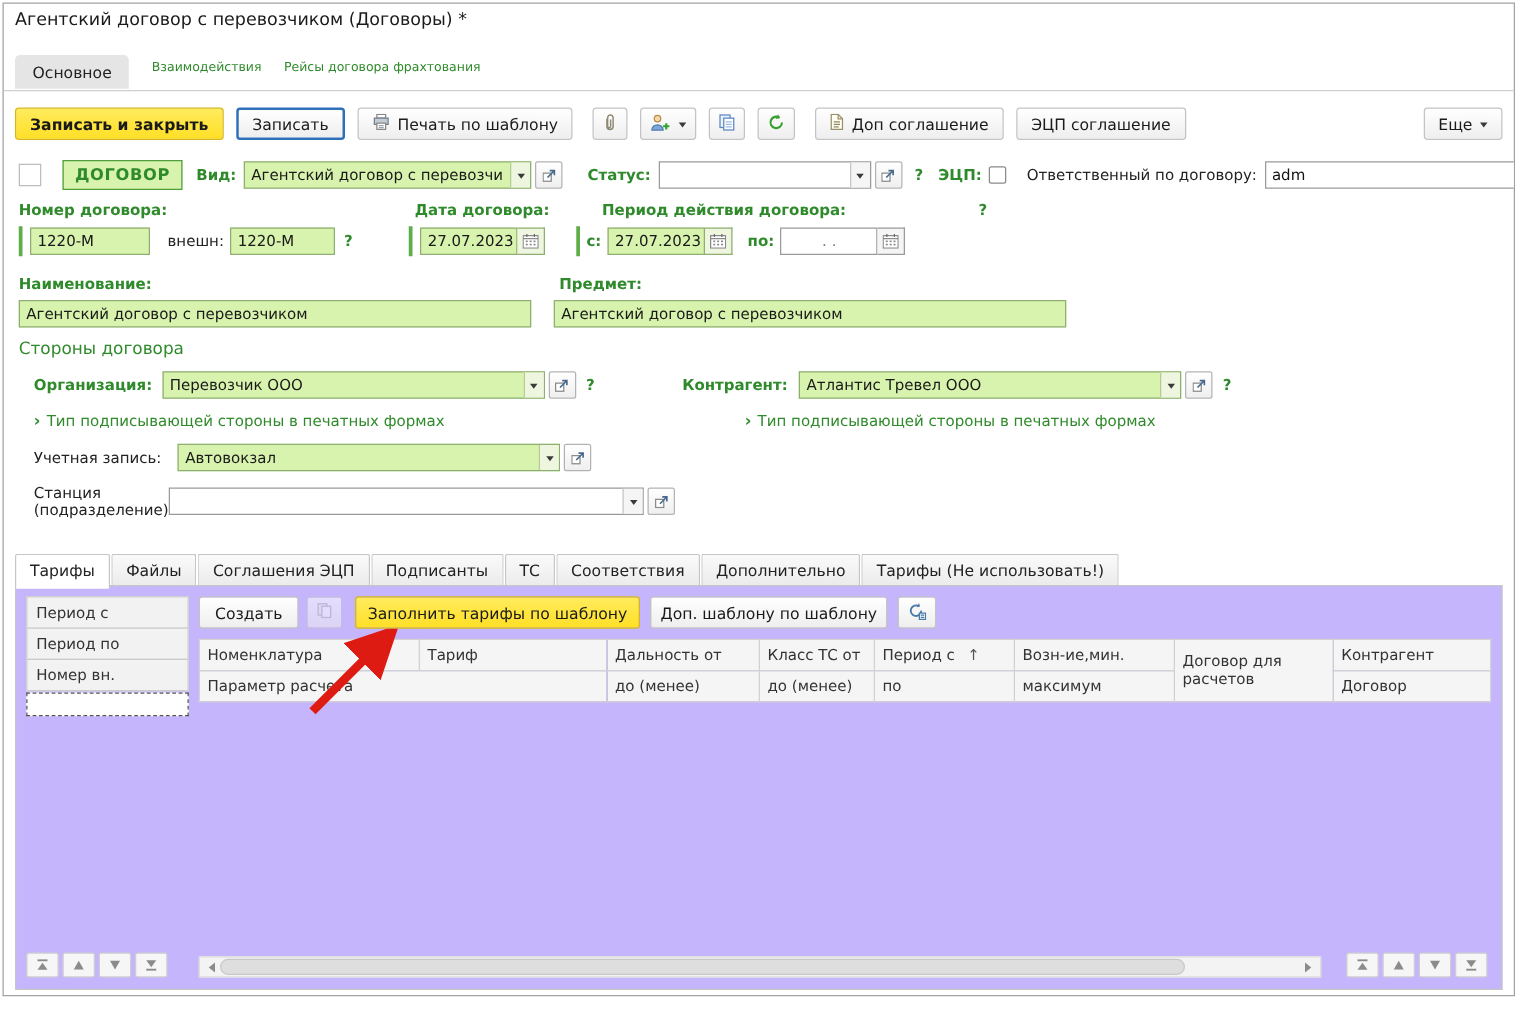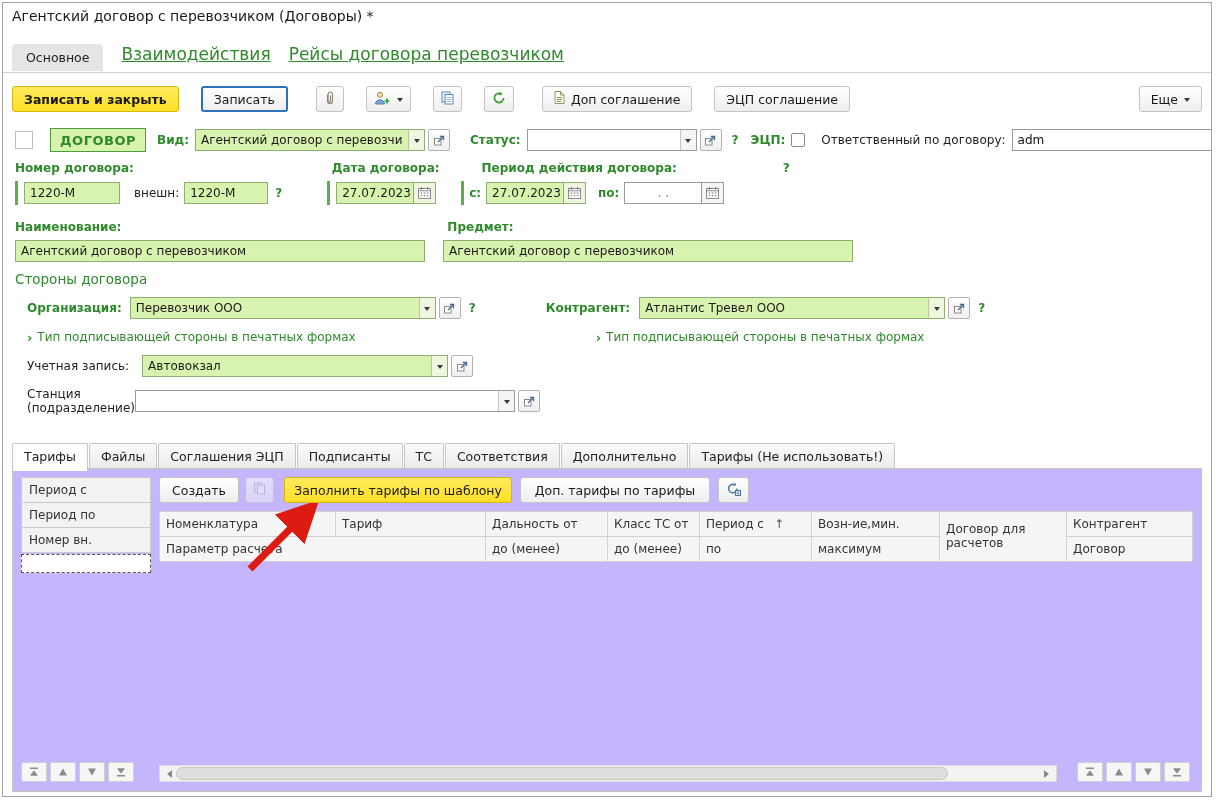--- a/index.html
+++ b/index.html
@@ -7,21 +7,21 @@
     --fieldg:#d8f3ad;
     --fieldb:#8fae74;
   }
   *{box-sizing:border-box}
   body{margin:0;background:#fff;font-family:"DejaVu Sans","Liberation Sans",sans-serif;font-size:12px;color:#1a1a1a}
   .win{position:relative;width:1210px;height:795px;margin:2px;border:1px solid #a2a2a2;background:#fff;overflow:hidden}
   .abs{position:absolute}
   .row{position:absolute;display:flex;align-items:center;height:26px}
   .title{font-size:14px;font-weight:normal;white-space:nowrap}
   .ntab{background:#e5e5e5;border-radius:4px 4px 0 0;padding:6px 14px;font-size:12.5px;color:#222}
-  .nlink{color:var(--green);text-decoration:underline;font-size:17px;padding-bottom:7px}
+  .nlink{color:var(--green);font-size:10px;padding-bottom:7px}
   .sep{border-top:1px solid #cfcfcf;height:0}
   .btn{display:inline-flex;align-items:center;gap:6px;height:26px;padding:0 11px;border:1px solid #c3c3c3;border-radius:3px;background:linear-gradient(#ffffff,#eeeeee);font-size:12.5px;color:#1a1a1a;font-family:inherit;white-space:nowrap}
   .btn.iconb{padding:0 7px}
   .btn.yellow{background:linear-gradient(#ffec5e,#ffdf26);border-color:#d8b713}
   .btn.bold{font-weight:bold}
   .btn.primary{border:2px solid #2f71b8}
   .btn.disabled{opacity:.55}
   .tri{width:0;height:0;border:3.5px solid transparent;border-top:4.5px solid #3a3a3a;margin-top:4px}
   .badge{display:inline-flex;align-items:center;justify-content:center;width:96px;height:24px;background:var(--fieldg);border:1px solid #4e9e3c;color:var(--green);font-weight:bold;font-size:13px;letter-spacing:.5px}
   .pic-box{display:inline-block;width:18px;height:18px;border:1px solid #bdbdbd;background:#fff}
@@ -67,27 +67,37 @@
 </head>
 <body>
 
 <div class="win" data-interactable="false">
 
   <div class="abs title" style="left:9px;top:5px" data-interactable="false">Агентский договор с перевозчиком (Договоры) *</div>
 
   <div class="abs" style="left:9px;top:41px;display:flex;align-items:center;gap:18px" data-interactable="false">
     <div class="ntab" data-interactable="true">Основное</div>
     <div class="nlink" data-interactable="true">Взаимодействия</div>
-    <div class="nlink" data-interactable="true">Рейсы договора перевозчиком</div>
+    <div class="nlink" data-interactable="true">Рейсы договора фрахтования</div>
   </div>
   <div class="abs sep" style="left:0;top:69px;width:100%" data-interactable="false"></div>
 
-  <div class="abs" style="left:9px;top:83px;right:9px;display:flex;align-items:flex-start;gap:22px" data-interactable="false">
+  <div class="abs" style="left:9px;top:83px;right:9px;display:flex;align-items:flex-start;gap:10px" data-interactable="false">
     <button class="btn yellow bold" data-interactable="true">Записать и закрыть</button>
     <button class="btn primary" data-interactable="true">Записать</button>
+    <button class="btn" data-interactable="true">
+      <span data-interactable="false"><svg width="14" height="13" viewBox="0 0 14 13">
+            <rect x="3.5" y="0.5" width="7" height="3" fill="#ffffff" stroke="#878787"></rect>
+            <rect x="1.5" y="3.5" width="11" height="5" fill="#c2ccd4" stroke="#74808a"></rect>
+            <rect x="3.5" y="7.5" width="7" height="5" fill="#ffffff" stroke="#878787"></rect>
+            <line x1="5" y1="9.5" x2="9" y2="9.5" stroke="#9aa4ac"></line>
+            <line x1="5" y1="11" x2="9" y2="11" stroke="#9aa4ac"></line>
+          </svg></span>
+      <span data-interactable="false">Печать по шаблону</span>
+    </button>
     <button class="btn iconb" style="margin-left:6px" data-interactable="true">
       <span data-interactable="false"><svg width="12" height="14" viewBox="0 0 12 14">
             <path d="M3.5,4 v6 a2.5,2.5 0 0 0 5,0 V3.2 a2.2,2.2 0 0 0 -4.4,0 V10 a1.2,1.2 0 0 0 2.4,0 V4.5" fill="none" stroke="#8f8a76" stroke-width="1.2"></path>
           </svg></span>
     </button>
     <button class="btn iconb" data-interactable="true">
       <span data-interactable="false"><svg width="17" height="14" viewBox="0 0 17 14">
             <circle cx="6" cy="3.8" r="2.6" fill="#f6d7a8" stroke="#b98a4a"></circle>
             <path d="M1.5,13 a4.5,4.2 0 0 1 9,0 Z" fill="#7fa8d8" stroke="#4c7bb0"></path>
             <path d="M13,7.5 v5 M10.5,10 h5" stroke="#2ea52e" stroke-width="1.7" fill="none"></path>
@@ -375,21 +385,21 @@
     <div class="abs" style="left:146px;top:8px;right:8px" data-interactable="false">
       <div style="display:flex;align-items:center" data-interactable="false">
         <button class="btn" style="width:80px;justify-content:center" data-interactable="true">Создать</button>
         <button class="btn iconb disabled" style="margin-left:6px" data-interactable="true">
           <span data-interactable="false"><svg width="13" height="13" viewBox="0 0 13 13">
                 <rect x="1.5" y="1" width="7" height="9" fill="#f5f5f5" stroke="#b5b5b5"></rect>
                 <rect x="4.5" y="3" width="7" height="9" fill="#fdfdfd" stroke="#b5b5b5"></rect>
               </svg></span>
         </button>
         <button class="btn yellow" style="margin-left:10px;width:228px;justify-content:center" data-interactable="true">Заполнить тарифы по шаблону</button>
-        <button class="btn" style="margin-left:8px;width:190px;justify-content:center" data-interactable="true">Доп. тарифы по тарифы</button>
+        <button class="btn" style="margin-left:8px;width:190px;justify-content:center" data-interactable="true">Доп. шаблону по шаблону</button>
         <button class="btn iconb" style="margin-left:8px" data-interactable="true">
           <span data-interactable="false"><svg width="15" height="14" viewBox="0 0 15 14">
                 <path d="M11,6.5 a4.2,4.2 0 1 1 -1.8,-3.4" fill="none" stroke="#4a7ba6" stroke-width="1.5"></path>
                 <path d="M9.2,0.4 L10,3.2 L7.2,3.8 Z" fill="#4a7ba6"></path>
                 <rect x="9.5" y="8.5" width="5" height="5" fill="#ffffff" stroke="#4a7ba6"></rect>
                 <line x1="10.5" y1="10" x2="13.5" y2="10" stroke="#4a7ba6"></line>
                 <line x1="10.5" y1="11.8" x2="13.5" y2="11.8" stroke="#4a7ba6"></line>
               </svg></span>
         </button>
       </div>

